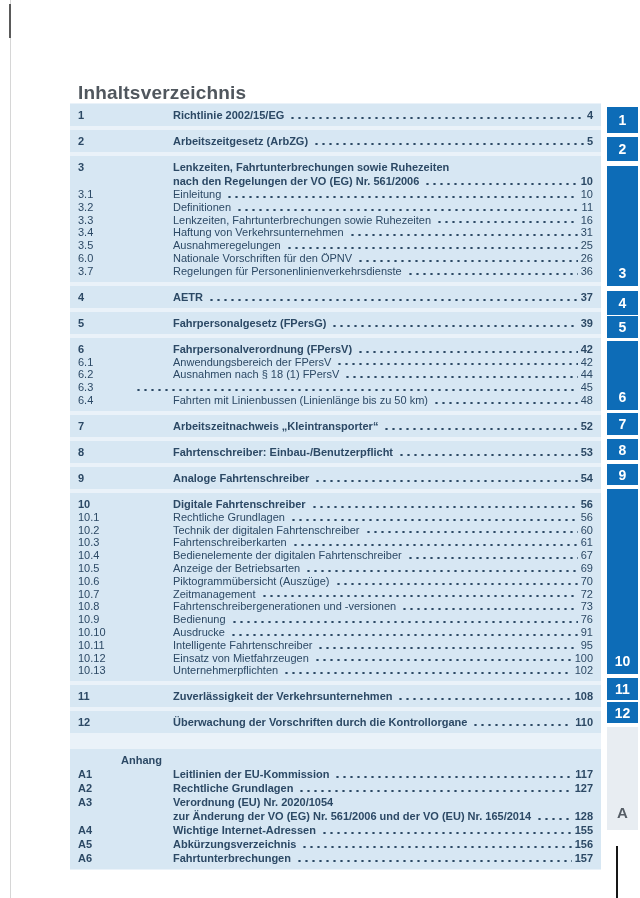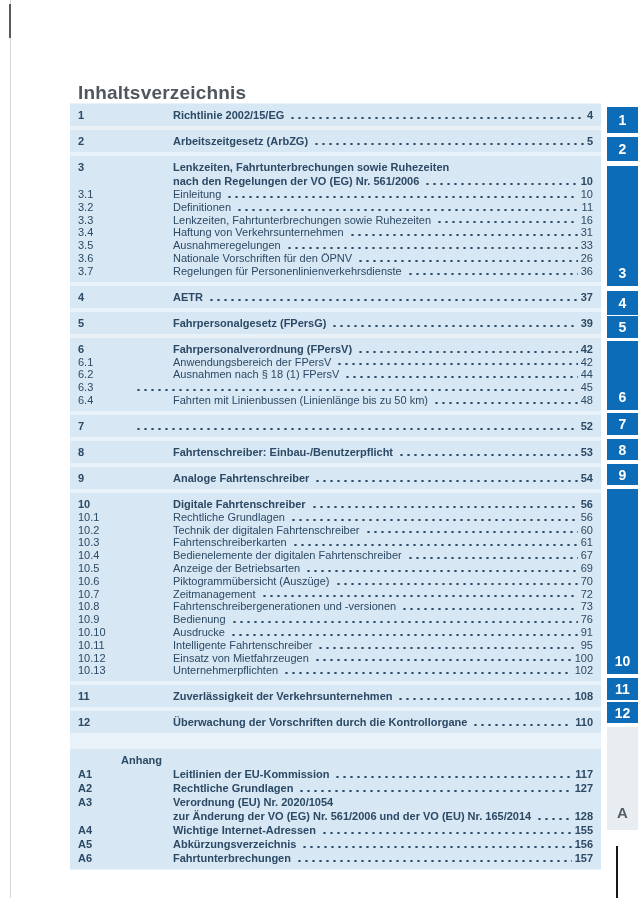--- a/index.html
+++ b/index.html
@@ -104,24 +104,24 @@
         <div class="toc-row">
           <span class="num">3.4</span>
           <span class="ttl">Haftung von Verkehrsunternehmen</span>
           <span class="leader"></span>
           <span class="pg">31</span>
         </div>
         <div class="toc-row">
           <span class="num">3.5</span>
           <span class="ttl">Ausnahmeregelungen</span>
           <span class="leader"></span>
-          <span class="pg">33</span>
-        </div>
-        <div class="toc-row">
-          <span class="num">3.6</span>
+          <span class="pg">25</span>
+        </div>
+        <div class="toc-row">
+          <span class="num">6.0</span>
           <span class="ttl">Nationale Vorschriften für den ÖPNV</span>
           <span class="leader"></span>
           <span class="pg">26</span>
         </div>
         <div class="toc-row">
           <span class="num">3.7</span>
           <span class="ttl">Regelungen für Personenlinienverkehrsdienste</span>
           <span class="leader"></span>
           <span class="pg">36</span>
         </div>
@@ -169,20 +169,21 @@
         <div class="toc-row">
           <span class="num">6.4</span>
           <span class="ttl">Fahrten mit Linienbussen (Linienlänge bis zu 50 km)</span>
           <span class="leader"></span>
           <span class="pg">48</span>
         </div>
       </div>
       <div class="toc-section">
         <div class="toc-row main">
           <span class="num">7</span>
+          <span class="ttl">Arbeitszeitnachweis „Kleintransporter“</span>
           <span class="leader"></span>
           <span class="pg">52</span>
         </div>
       </div>
       <div class="toc-section">
         <div class="toc-row main">
           <span class="num">8</span>
           <span class="ttl">Fahrtenschreiber: Einbau-/Benutzerpflicht</span>
           <span class="leader"></span>
           <span class="pg">53</span>

